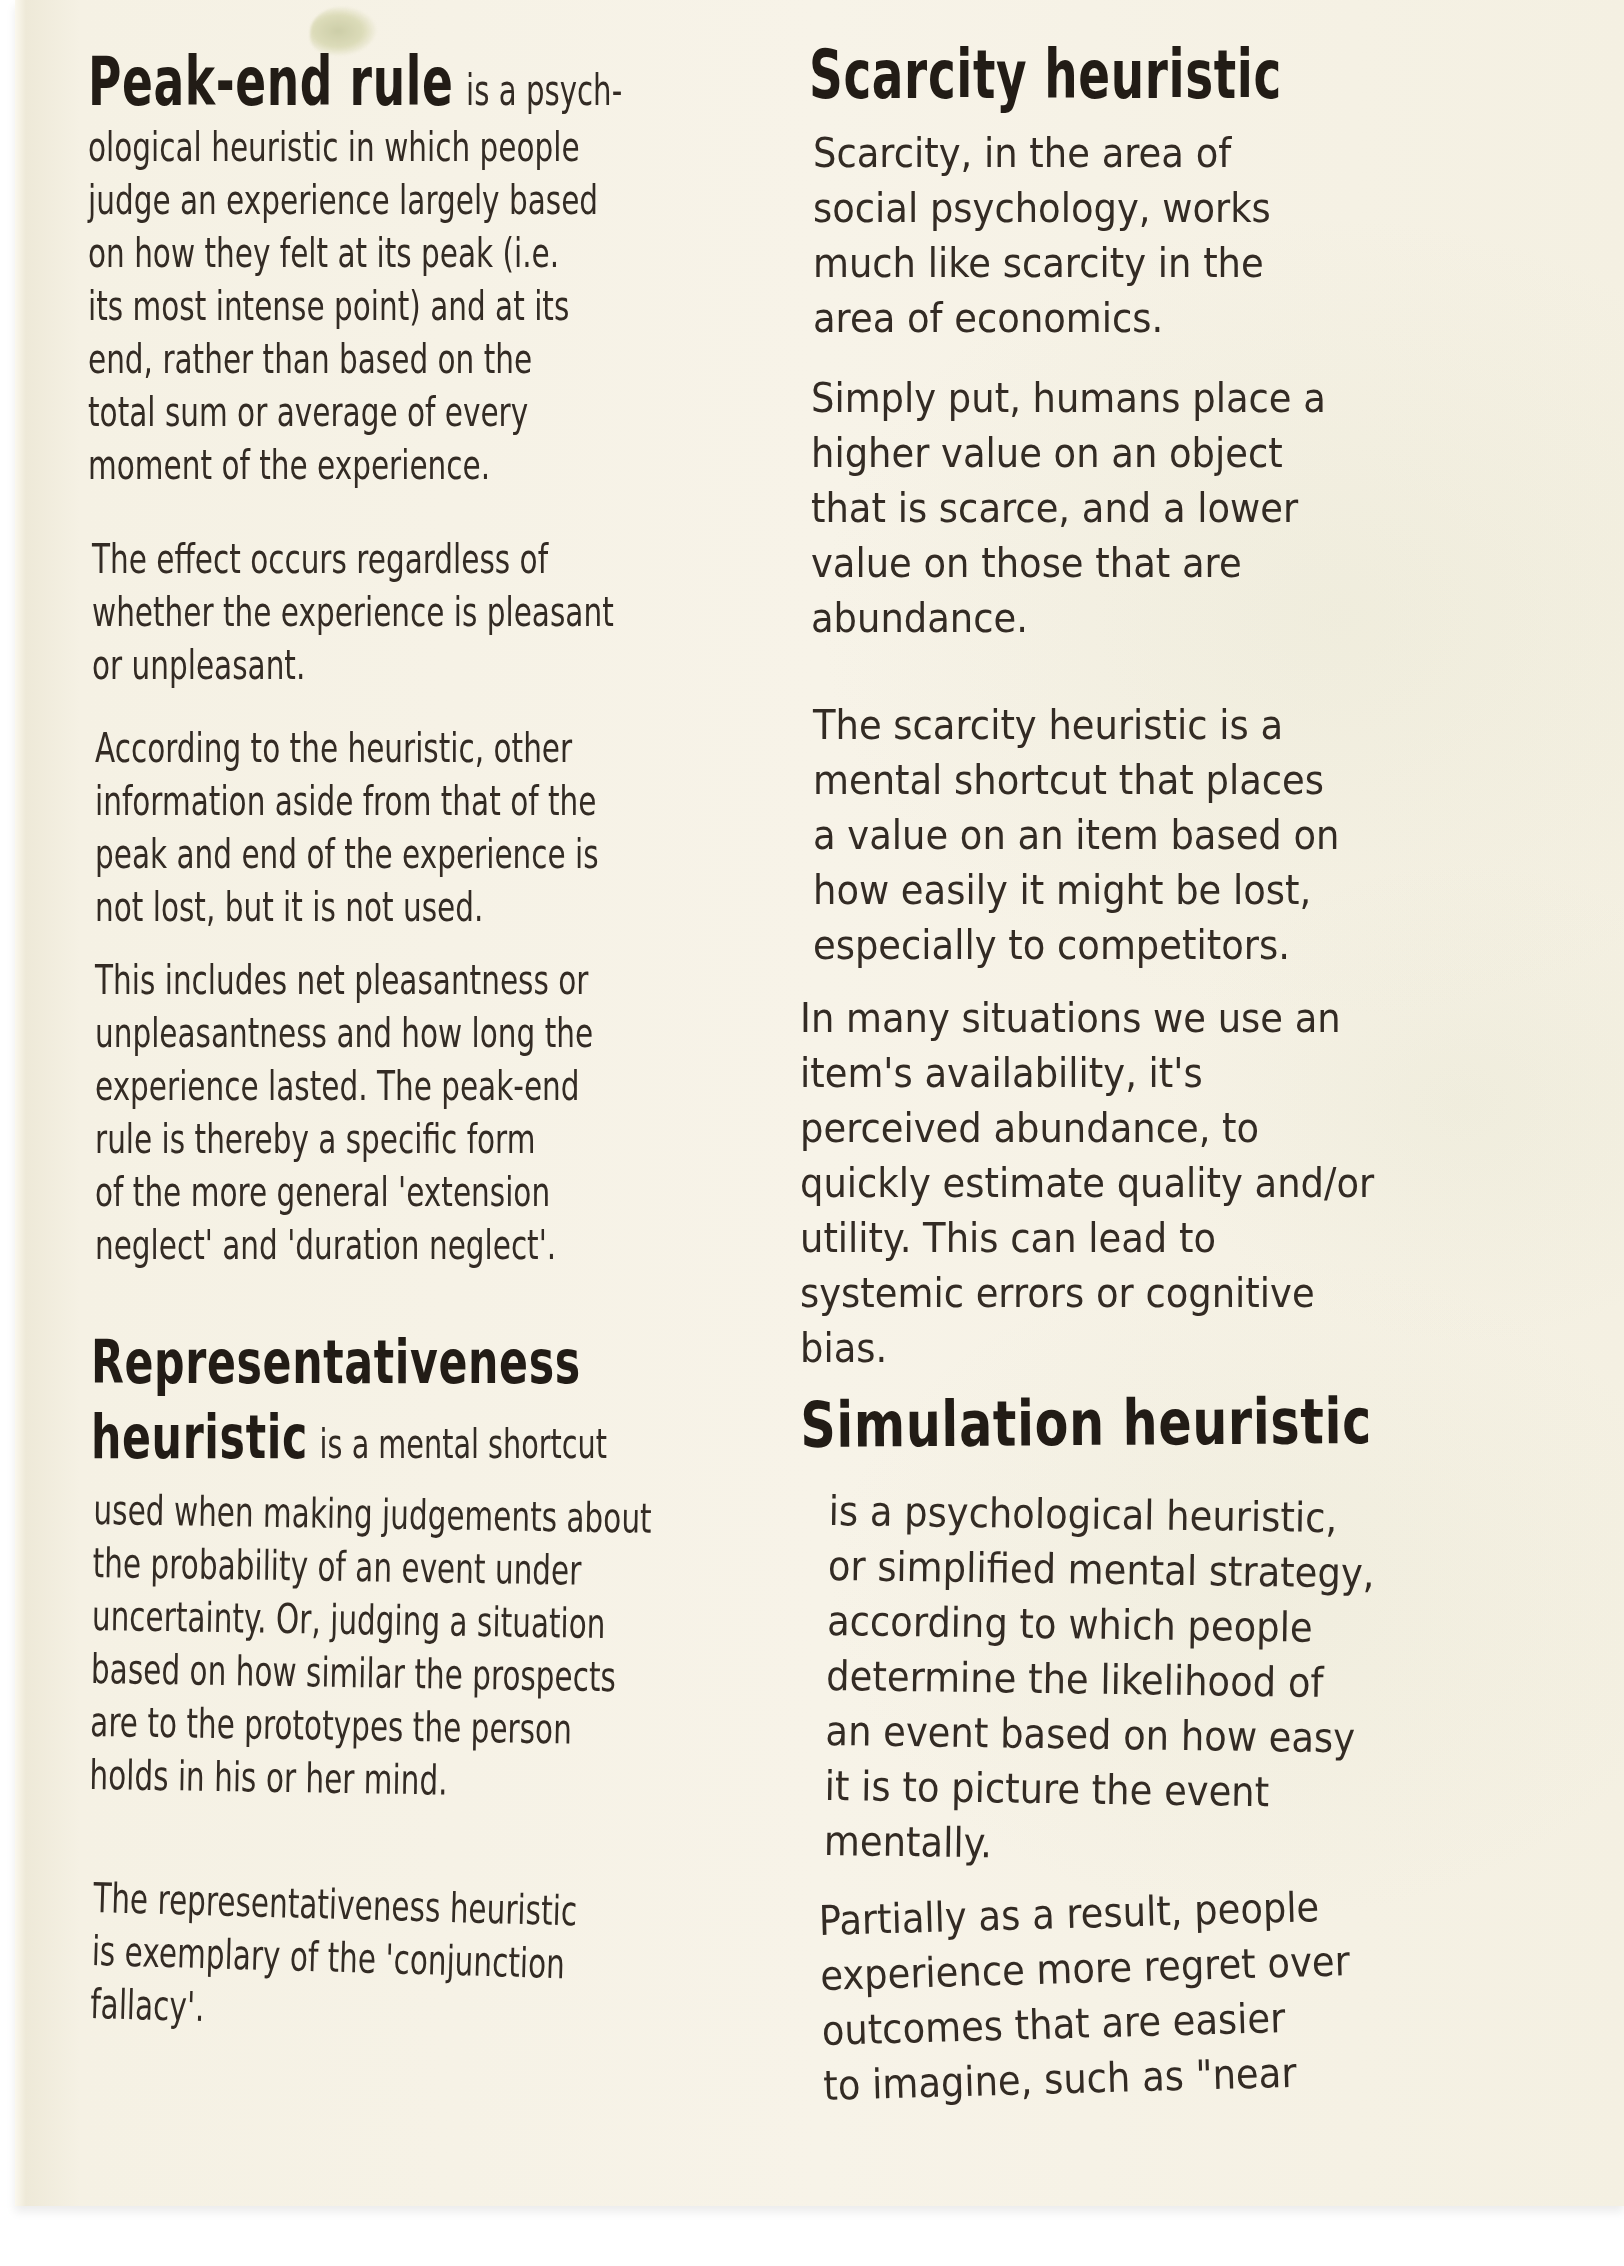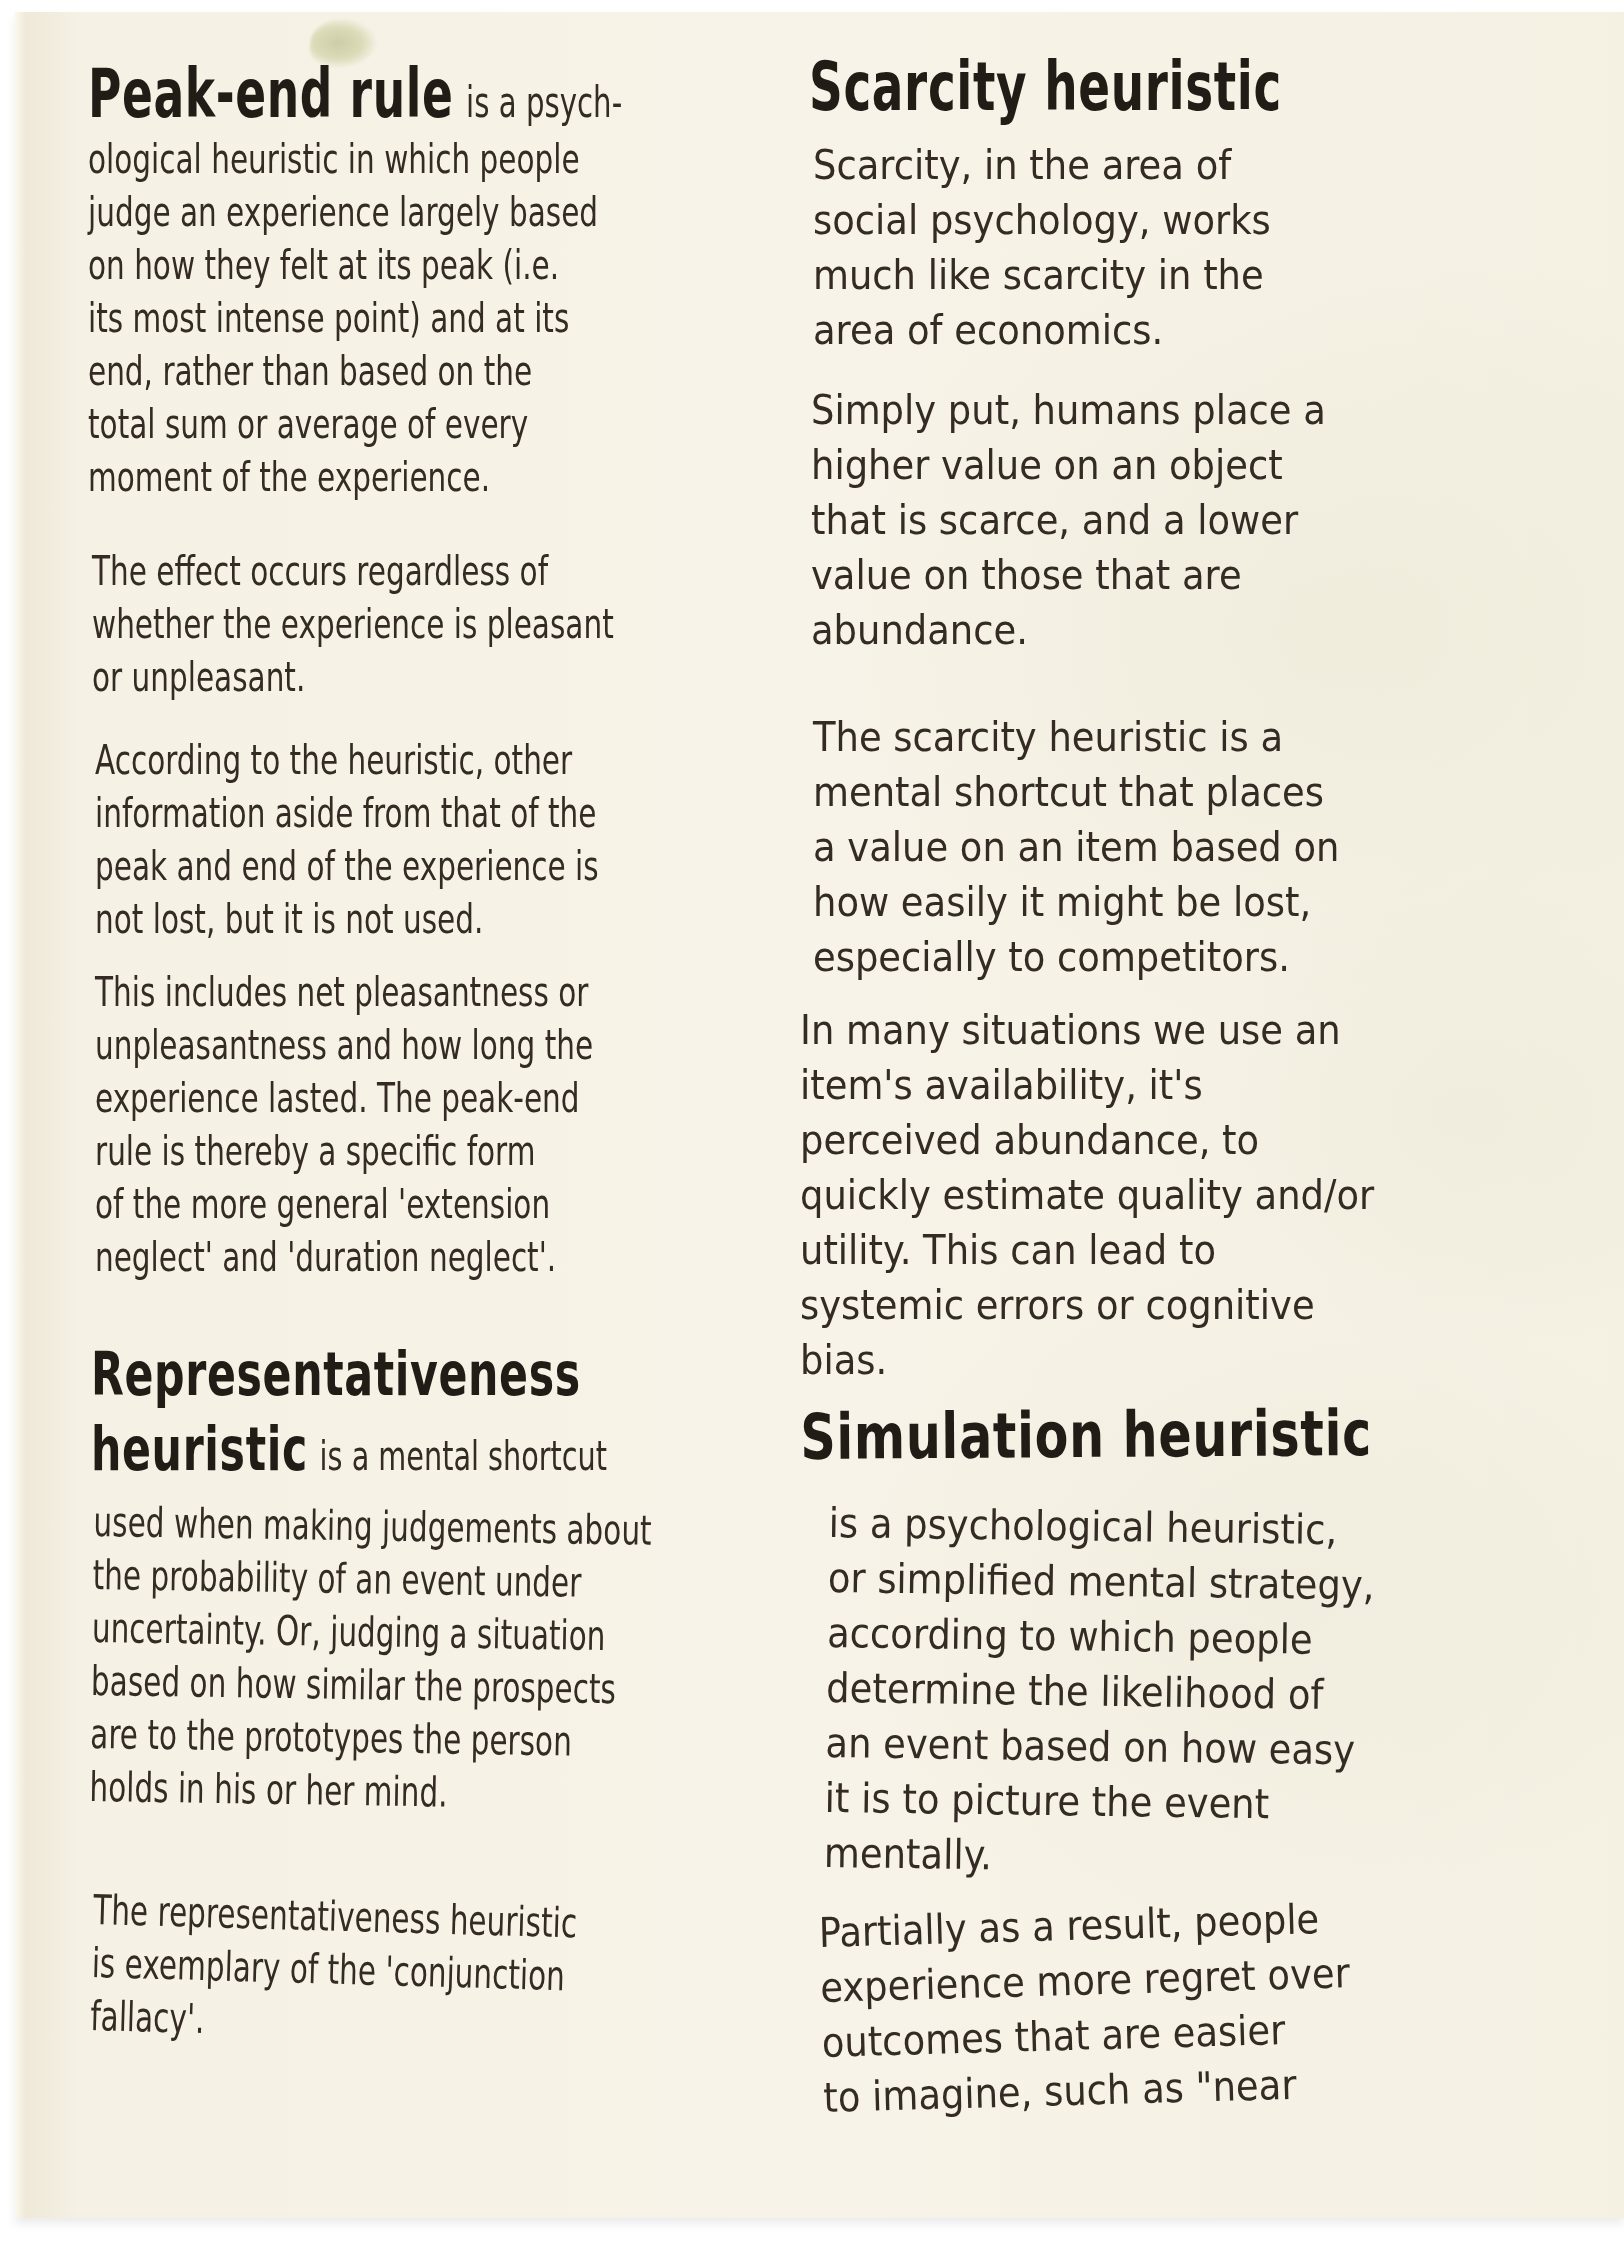--- a/index.html
+++ b/index.html
@@ -3,21 +3,21 @@
 <meta charset="utf-8">
 <style>
   html,body{margin:0;padding:0;}
   body{
     width:1624px;height:2267px;position:relative;overflow:hidden;
     background:#ffffff;
     font-family:"DejaVu Sans",sans-serif;
     color:#332b24;
   }
   .page{
-    position:absolute;left:15px;top:12px;width:1609px;height:2206px;
+    position:absolute;left:15px;top:0;width:1609px;height:2206px;
     background:
       radial-gradient(ellipse 835px 649px at 82% 28%, rgba(206,210,176,0.14), transparent 62%),
       radial-gradient(ellipse 742px 557px at 78% 72%, rgba(200,206,170,0.10), transparent 60%),
       radial-gradient(ellipse 464px 371px at 90% 50%, rgba(196,204,168,0.10), transparent 65%),
       linear-gradient(90deg,#fbf8ee 0px,#eee9d8 11px,#f5f1e4 65px,#f7f3e8 50%,#f4f0e2 100%);
     box-shadow:0 5.6px 9.3px rgba(0,0,0,0.08);
   }
   .stain{
     position:absolute;left:295px;top:5.6px;width:67px;height:50px;
     background:radial-gradient(ellipse at 42% 50%, #c6c89e 0%, #d8d8b2 45%, rgba(216,216,178,0) 72%);

